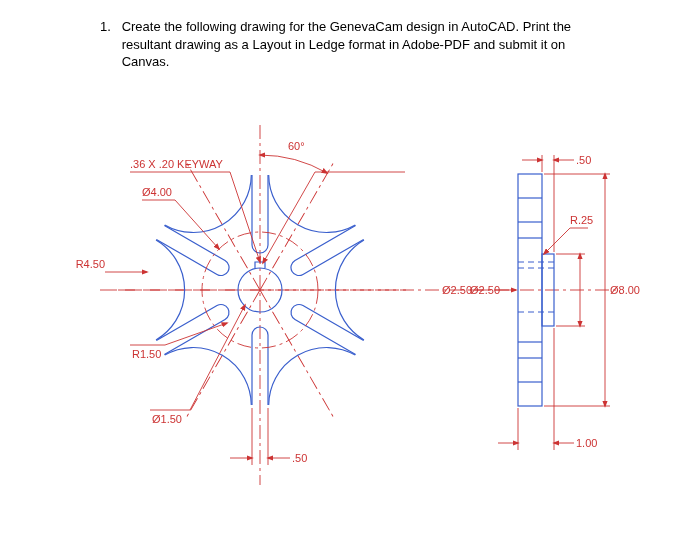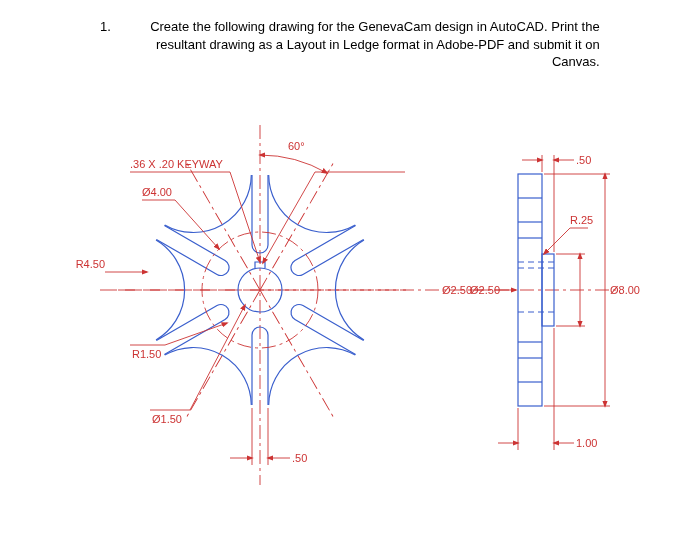--- a/index.html
+++ b/index.html
@@ -22,21 +22,20 @@
   }
   .instruction .num {
     display: inline-block;
     width: 18px;
     vertical-align: top;
   }
   .instruction .body {
     display: inline-block;
     width: 478px;
     vertical-align: top;
-    text-align: right;
   }
   svg {
     position: absolute;
     top: 80px;
     left: 60px;
   }
   .geom { fill: none; stroke: #3a5fcd; stroke-width: 1.2; }
   .center { fill: none; stroke: #cc3333; stroke-width: 0.9; stroke-dasharray: 14 4 3 4; }
   .dim-line { fill: none; stroke: #cc3333; stroke-width: 0.9; }
   .dim-ext  { fill: none; stroke: #cc3333; stroke-width: 0.9; }

